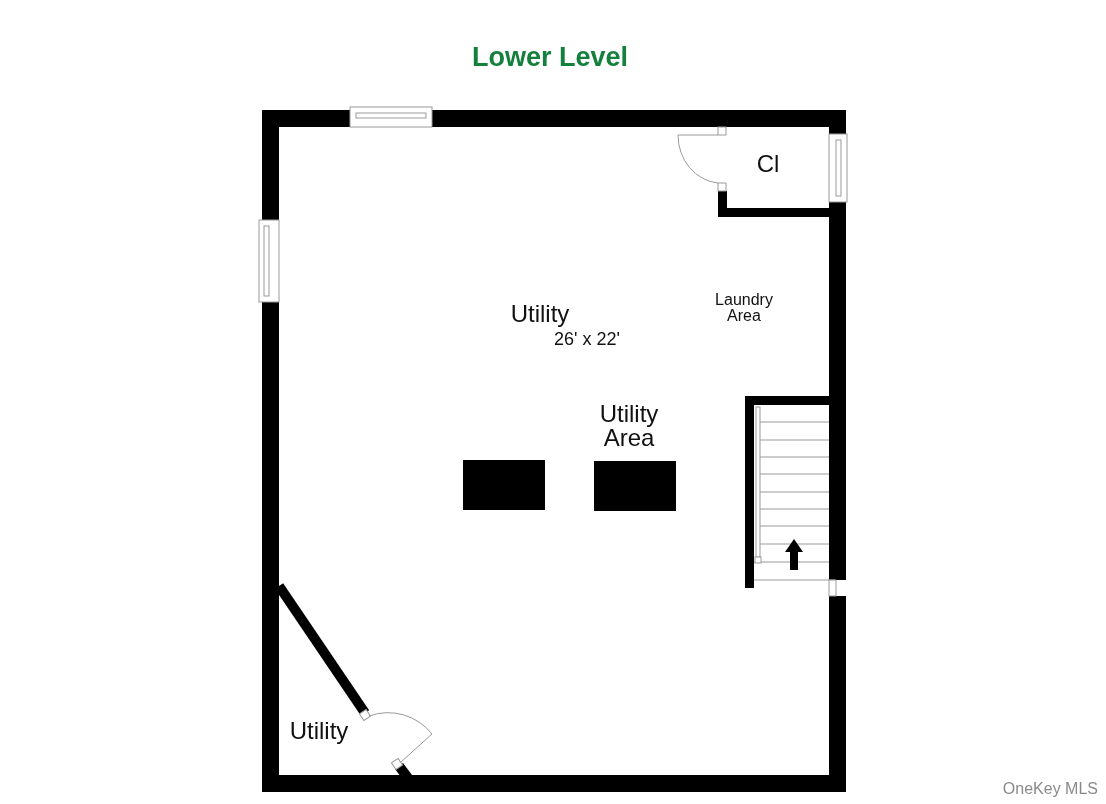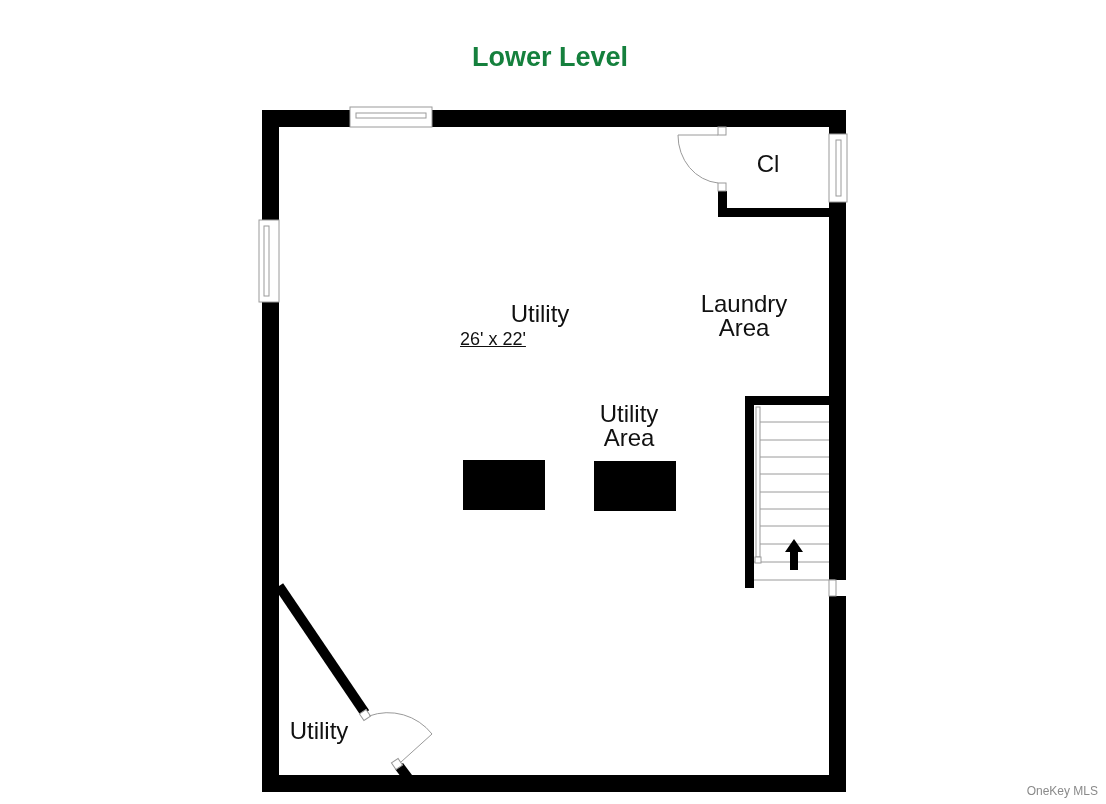--- a/index.html
+++ b/index.html
@@ -33,30 +33,29 @@
       position: absolute;
       font-weight: normal;
       color: #111;
       text-align: center;
       line-height: 1.0;
       white-space: nowrap;
     }
     .room-dim {
       position: absolute;
       color: #111;
-      text-align: left;
+      text-align: right;
       font-size: 18px;
       white-space: nowrap;
-      text-decoration: underline;
     }
     .watermark {
       position: absolute;
       right: 8px;
       bottom: 6px;
-      font-size: 12px;
+      font-size: 16px;
       color: #8a8a8a;
     }
   </style>
 </head>
 <body>
 
 <div class="title">Lower Level</div>
 
 <svg class="plan" width="1106" height="804" viewBox="0 0 1106 804">
 
@@ -136,21 +135,21 @@
   <g>
     <rect x="361" y="711" width="8" height="8" fill="#fff" stroke="#9a9a9a" stroke-width="1" transform="rotate(-34 365 715)"></rect>
     <rect x="393" y="760" width="8" height="8" fill="#fff" stroke="#9a9a9a" stroke-width="1" transform="rotate(-34 397 764)"></rect>
     <path d="M369 716 A 56 56 0 0 1 432 734 L401 762" fill="none" stroke="#9a9a9a" stroke-width="1"></path>
   </g>
 </svg>
 
 <div class="room-label" style="left:460px; top:302px; width:160px; font-size:24px;">Utility</div>
 <div class="room-dim" style="left:460px; top:329px; width:160px;">26' x 22'</div>
 
-<div class="room-label" style="left:684px; top:292px; width:120px; font-size:24px;">
+<div class="room-label" style="left:684px; top:292px; width:120px; font-size:16px;">
   <div>Laundry</div>
   <div>Area</div>
 </div>
 
 <div class="room-label" style="left:579px; top:402px; width:100px; font-size:24px;">
   <div>Utility</div>
   <div>Area</div>
 </div>
 
 <div class="room-label" style="left:748px; top:152px; width:40px; font-size:24px;">Cl</div>

